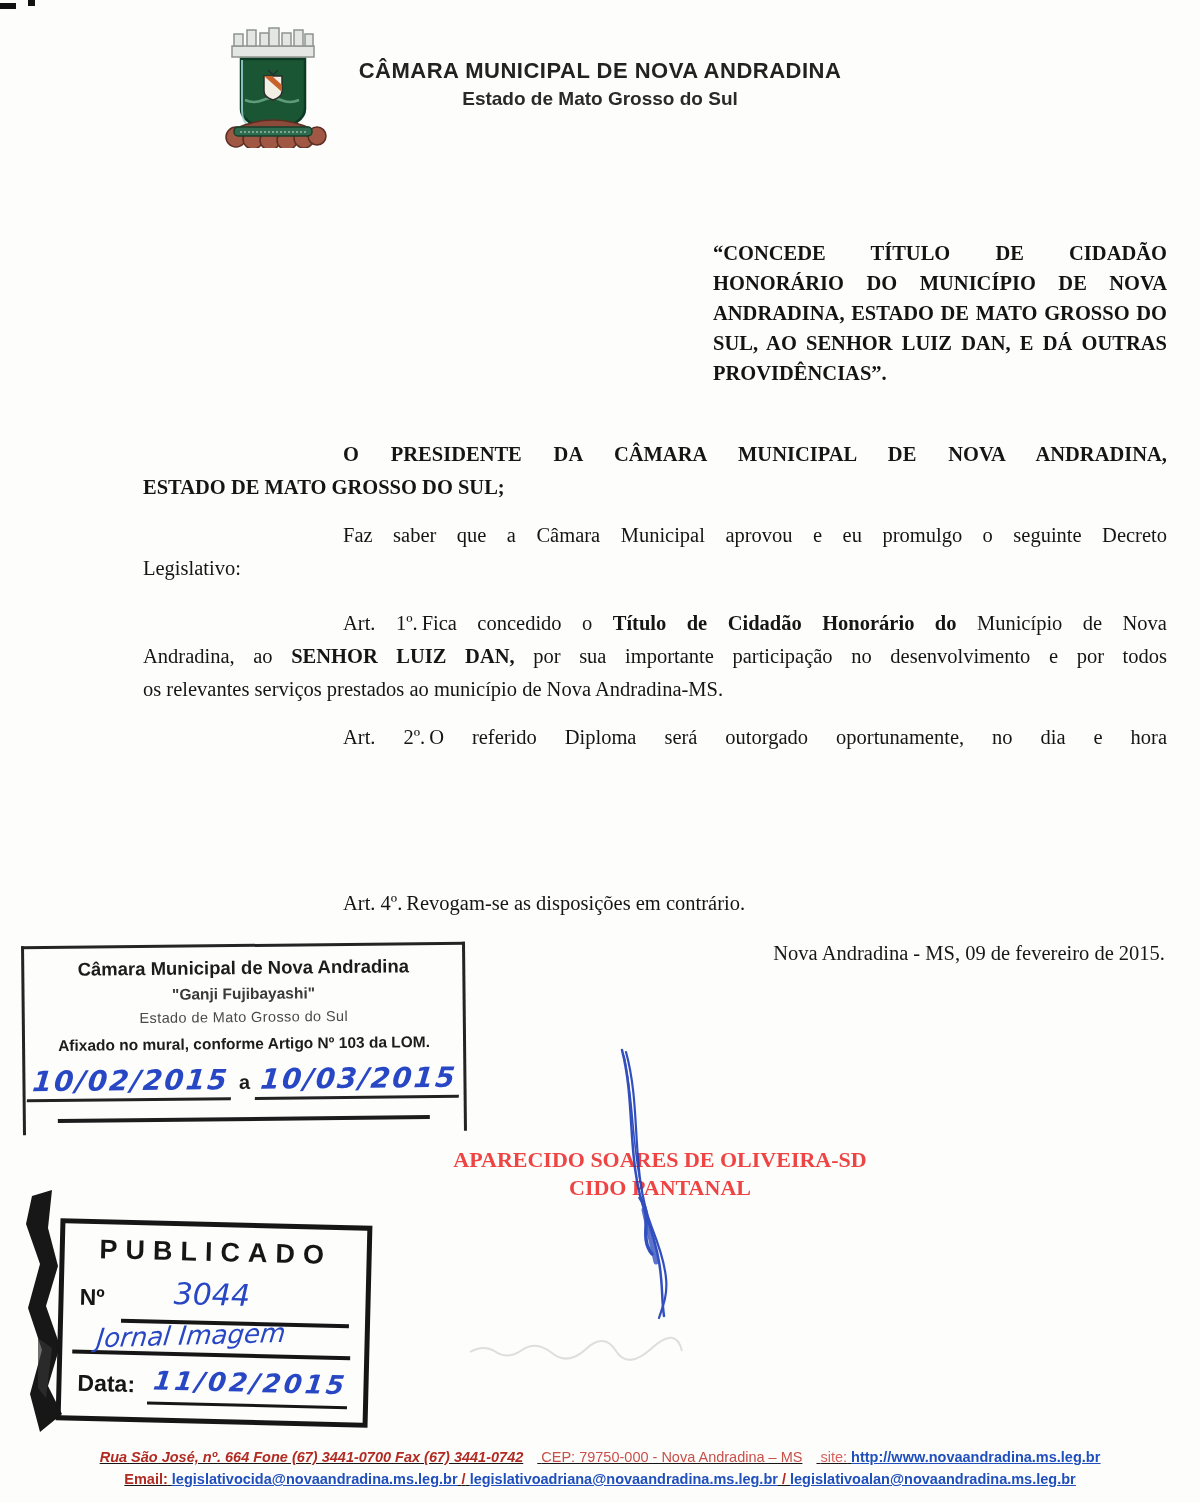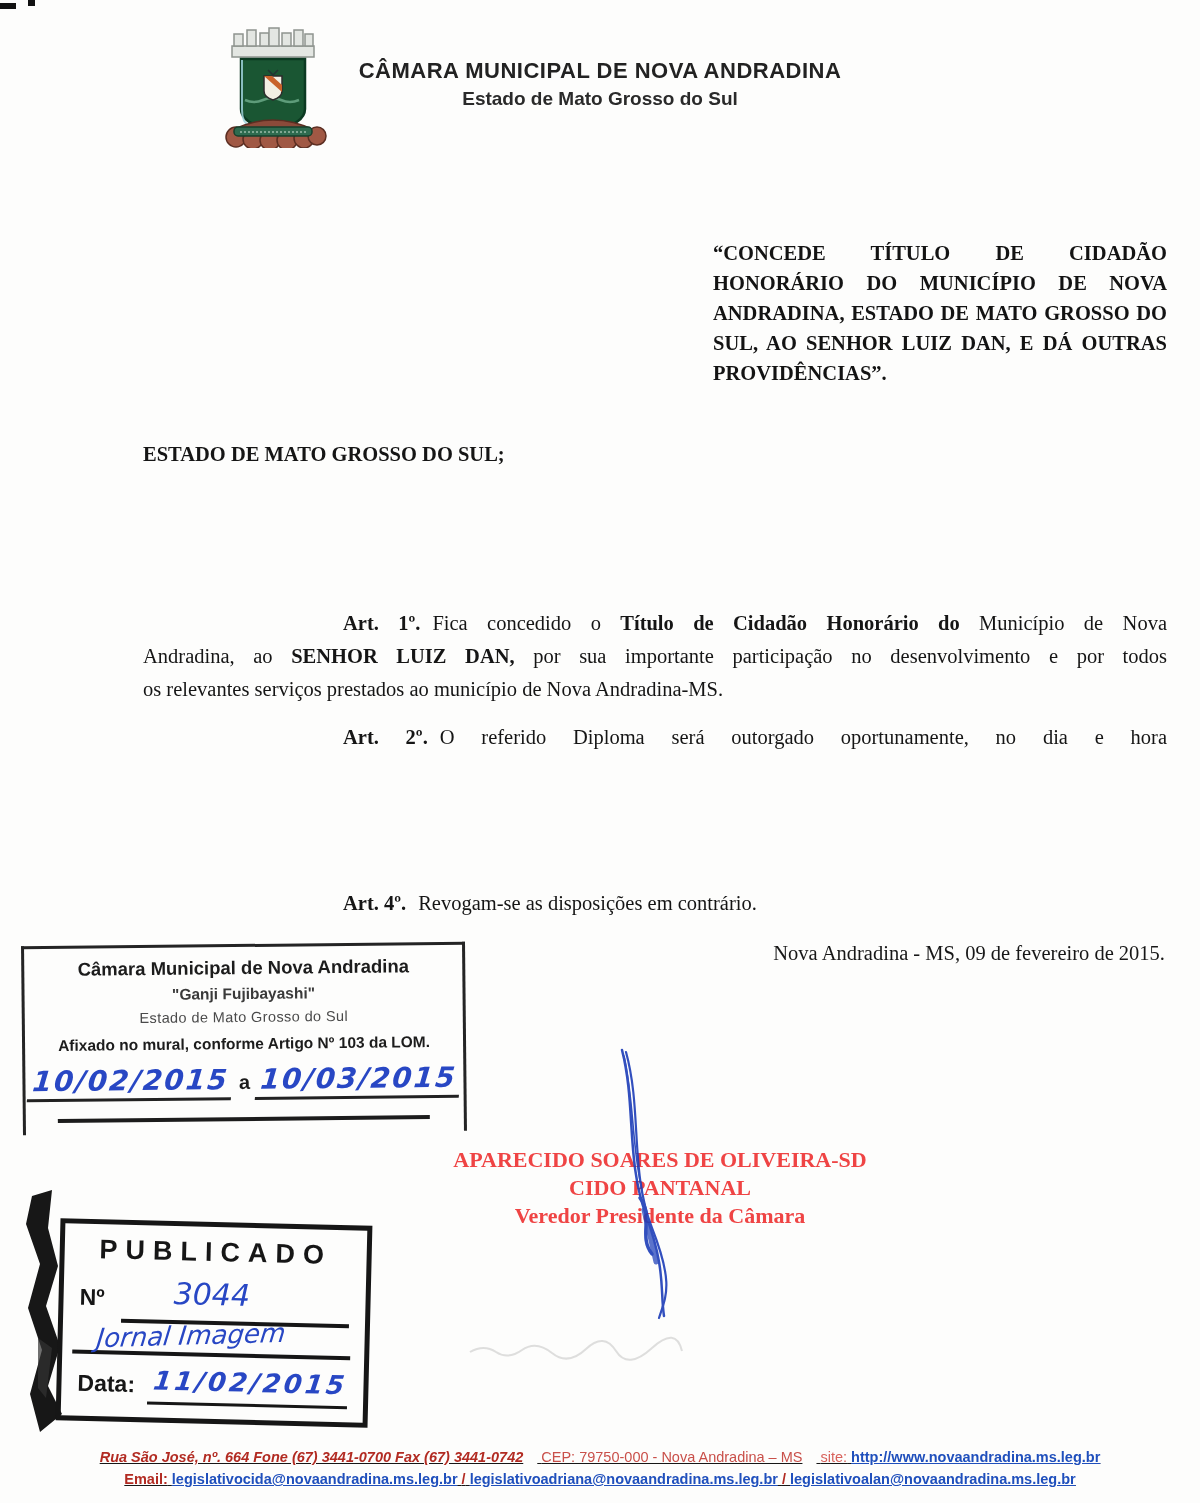--- a/index.html
+++ b/index.html
@@ -20,21 +20,21 @@
     box-shadow:0 1px 0 #e8e8e8; }
   .title-band .t { position:absolute; left:0; right:0; top:6px; text-align:center;
     font-weight:bold; font-size:26px; letter-spacing:.3px; color:#111; }
 
   .summary { left:713px; top:238px; width:454px; font-weight:bold; font-size:20.5px;
     line-height:30px; text-align:justify; color:#131313; }
 
   .body-block { left:143px; width:1024px; font-size:20.5px; line-height:33px; color:#151515; }
   .jline { text-align:justify; text-align-last:justify; }
   .indent { text-indent:200px; }
-  .art-label { font-weight:bold; margin-right:12px; }
+  .art-label { font-weight:normal; margin-right:4px; }
 
   .dateline { left:600px; top:942px; width:565px; text-align:right; font-size:20.5px; color:#171717; }
 
   
   .mural-stamp { left:22px; top:944px; width:438px; height:186px;
     border:3px solid #242424; border-bottom:none; transform:rotate(-0.6deg);
     font-family:"Liberation Sans", sans-serif; color:#1c1c1c; }
   .mural-stamp .l1 { position:absolute; left:0; right:0; top:10px; text-align:center; font-weight:bold; font-size:18.5px; }
   .mural-stamp .l2 { position:absolute; left:0; right:0; top:38px; text-align:center; font-weight:bold; font-size:15.5px; color:#3a3a3a; }
   .mural-stamp .l3 { position:absolute; left:0; right:0; top:62px; text-align:center; font-size:14.5px; color:#4a4a4a; letter-spacing:.4px; }
@@ -124,21 +124,26 @@
     </svg>
   </div>
 
   <div class="abs org-name">CÂMARA MUNICIPAL DE NOVA ANDRADINA</div>
   <div class="abs org-state">Estado de Mato Grosso do Sul</div>
 
 
   <div class="abs summary">“CONCEDE TÍTULO DE CIDADÃO HONORÁRIO DO MUNICÍPIO DE NOVA ANDRADINA, ESTADO DE MATO GROSSO DO SUL, AO SENHOR LUIZ DAN, E DÁ OUTRAS PROVIDÊNCIAS”.</div>
 
   <div class="abs body-block" style="top:438px;font-weight:bold;">
+    <div class="jline indent">O PRESIDENTE DA CÂMARA MUNICIPAL DE NOVA ANDRADINA,</div>
     <div>ESTADO DE MATO GROSSO DO SUL;</div>
+  </div>
+  <div class="abs body-block" style="top:519px;">
+    <div class="jline indent">Faz saber que a Câmara Municipal aprovou e eu promulgo o seguinte Decreto</div>
+    <div>Legislativo:</div>
   </div>
 
   <div class="abs body-block" style="top:607px;">
     <div class="jline indent"><b class="art-label">Art. 1º.</b><span>Fica concedido o </span><b>Título de Cidadão Honorário do</b><span> Município de Nova</span></div>
     <div class="jline"><span>Andradina, ao </span><b>SENHOR LUIZ DAN,</b><span> por sua importante participação no desenvolvimento e por todos</span></div>
     <div>os relevantes serviços prestados ao município de Nova Andradina-MS.</div>
   </div>
 
   <div class="abs body-block" style="top:721px;">
     <div class="jline indent"><b class="art-label">Art. 2º.</b><span>O referido Diploma será outorgado oportunamente, no dia e hora</span></div>
@@ -158,21 +163,20 @@
     <div class="l4">Afixado no mural, conforme Artigo Nº 103 da LOM.</div>
     <div class="dates">
       <span class="hw hw-date">10/02/2015</span><span class="hw-sep">a</span><span class="hw hw-date">10/03/2015</span>
     </div>
     <div class="bottom-line"></div>
   </div>
 
   <div class="abs sig-block">
     <div>APARECIDO SOARES DE OLIVEIRA-SD</div>
     <div>CIDO PANTANAL</div>
-    <div>Veredor Presidente da Câmara</div>
   </div>
 
   <svg class="abs smudge" style="left:0;top:0;" width="1200" height="1503">
     <g fill="none" stroke="#1d3db8" stroke-linecap="round" opacity="0.9">
       <path d="M622 1050 C 636 1105, 626 1160, 646 1215 S 660 1290, 664 1316" stroke-width="2.5"></path>
       <path d="M626 1052 C 642 1110, 630 1172, 652 1228 S 666 1296, 659 1318" stroke-width="2.2"></path>
       <path d="M624 1056 C 634 1100, 632 1150, 642 1190" stroke-width="1.6"></path>
       <path d="M640 1198 C 654 1216, 638 1236, 652 1254" stroke-width="3.5"></path>
       <path d="M644 1210 L 656 1262" stroke-width="5" opacity="0.8"></path>
     </g>

